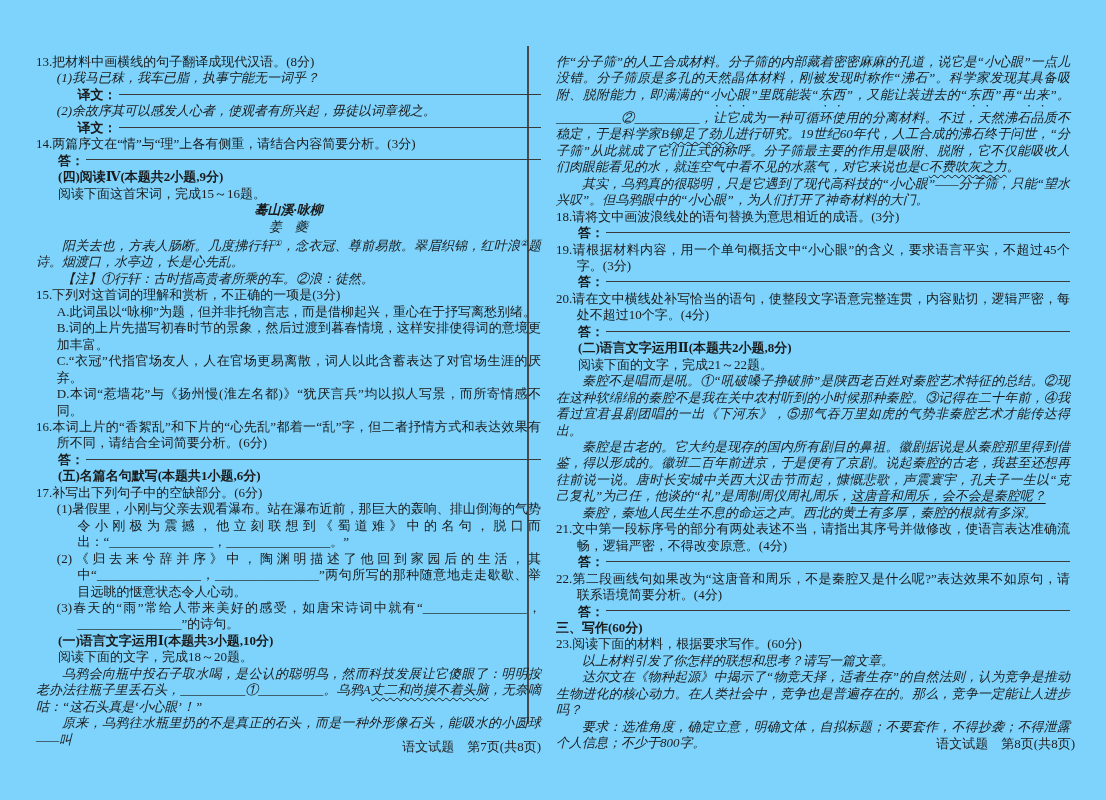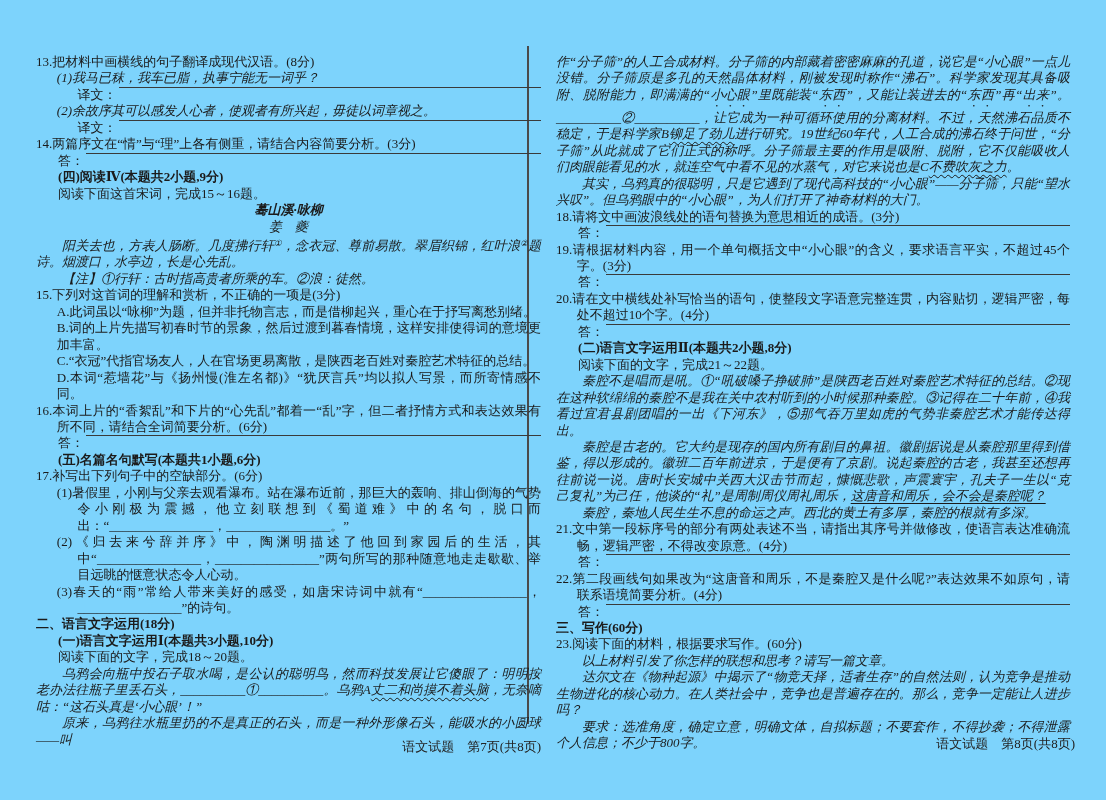--- a/index.html
+++ b/index.html
@@ -21,21 +21,21 @@
   .q    { padding-left:1.6em; text-indent:-1.6em; }      
   .opt  { margin-left:1.6em; }                            
   .sub  { margin-left:1.6em; padding-left:1.6em; text-indent:-1.6em; } 
   .ind1 { margin-left:1.7em; }                            
   .sec  { font-weight:700; }
   .para { text-indent:2em; }
   .kai  { font-style:italic; }                            
   .center { text-align:center; }
   .bold { font-weight:700;font-style:italic; }
 
-  .ansline { display:flex; align-items:flex-start; }
+  .ansline { display:flex; align-items:center;font-weight:bold; }
   .ansline .lbl { white-space:nowrap; }
   .ansline .blank { flex:1; border-bottom:1px solid #3a3a3a; margin:0 0 2px 2px; min-height:1px; }
   .ml-ans   { margin-left:1.7em; }
   .ml-trans { margin-left:3.2em; }
 
   .wavy { text-decoration-line:underline; text-decoration-style:wavy; text-decoration-thickness:1px; text-underline-offset:3px; }
   .ul   { text-decoration:underline; text-decoration-thickness:1px; text-underline-offset:3px; }
   .emdot {
     -webkit-text-emphasis:filled dot; -webkit-text-emphasis-position:under right;
     text-emphasis:filled dot; text-emphasis-position:under right;
@@ -72,36 +72,35 @@
     <div class="ind1">阅读下面这首宋词，完成15～16题。</div>
 
     <div class="center bold">蓦山溪·咏柳</div>
     <div class="center kai">姜　夔</div>
     <div class="para kai"><span>阳关去也，方表人肠断。几度拂行轩</span><span class="sup">①</span><span>，念衣冠、尊前易散。翠眉织锦，红叶浪</span><span class="sup">②</span><span>题诗。烟渡口，水亭边，长是心先乱。</span></div>
     <div class="para kai">【注】①行轩：古时指高贵者所乘的车。②浪：徒然。</div>
 
     <div class="q">15.下列对这首词的理解和赏析，不正确的一项是(3分)</div>
     <div class="opt">A.此词虽以“咏柳”为题，但并非托物言志，而是借柳起兴，重心在于抒写离愁别绪。</div>
     <div class="opt">B.词的上片先描写初春时节的景象，然后过渡到暮春情境，这样安排使得词的意境更加丰富。</div>
-    <div class="opt">C.“衣冠”代指官场友人，人在官场更易离散，是陕西老百姓对秦腔艺术特征的总结。</div>
+    <div class="opt">C.“衣冠”代指官场友人，人在官场更易离散，词人以此含蓄表达了对官场生涯的厌弃。</div>
     <div class="opt">D.本词“惹墙花”与《扬州慢(淮左名都)》“犹厌言兵”均以拟人写景，而所寄情感不同。</div>
 
     <div class="q">16.本词上片的“香絮乱”和下片的“心先乱”都着一“乱”字，但二者抒情方式和表达效果有所不同，请结合全词简要分析。(6分)</div>
     <div class="ansline ml-ans">
       <span class="lbl">答：</span>
       <span class="blank"></span>
     </div>
 
     <div class="ind1 sec">(五)名篇名句默写(本题共1小题,6分)</div>
     <div class="q">17.补写出下列句子中的空缺部分。(6分)</div>
     <div class="sub">(1)暑假里，小刚与父亲去观看瀑布。站在瀑布近前，那巨大的轰响、排山倒海的气势令小刚极为震撼，他立刻联想到《蜀道难》中的名句，脱口而出：“________________，________________。”</div>
     <div class="sub">(2)《归去来兮辞并序》中，陶渊明描述了他回到家园后的生活，其中“________________，________________”两句所写的那种随意地走走歇歇、举目远眺的惬意状态令人心动。</div>
     <div class="sub">(3)春天的“雨”常给人带来美好的感受，如唐宋诗词中就有“________________，________________”的诗句。</div>
 
-    <div class="sec">二、语言文字运用(18分)</div>
     <div class="ind1 sec">(一)语言文字运用Ⅰ(本题共3小题,10分)</div>
     <div class="ind1">阅读下面的文字，完成18～20题。</div>
 
     <div class="para kai"><span>乌鸦会向瓶中投石子取水喝，是公认的聪明鸟，然而科技发展让它傻眼了：明明按老办法往瓶子里丢石头，</span><span>__________①__________</span><span>。乌鸦A</span><span class="wavy">丈二和尚摸不着头脑</span><span>，无奈嘀咕：“这石头真是‘小心眼’！”</span></div>
     <div class="para kai">原来，乌鸦往水瓶里扔的不是真正的石头，而是一种外形像石头，能吸水的小圆球——叫</div>
   </div>
 
   <div class="footer" id="footer-left">语文试题　第7页(共8页)</div>
 
   <div class="col" id="col-right">

